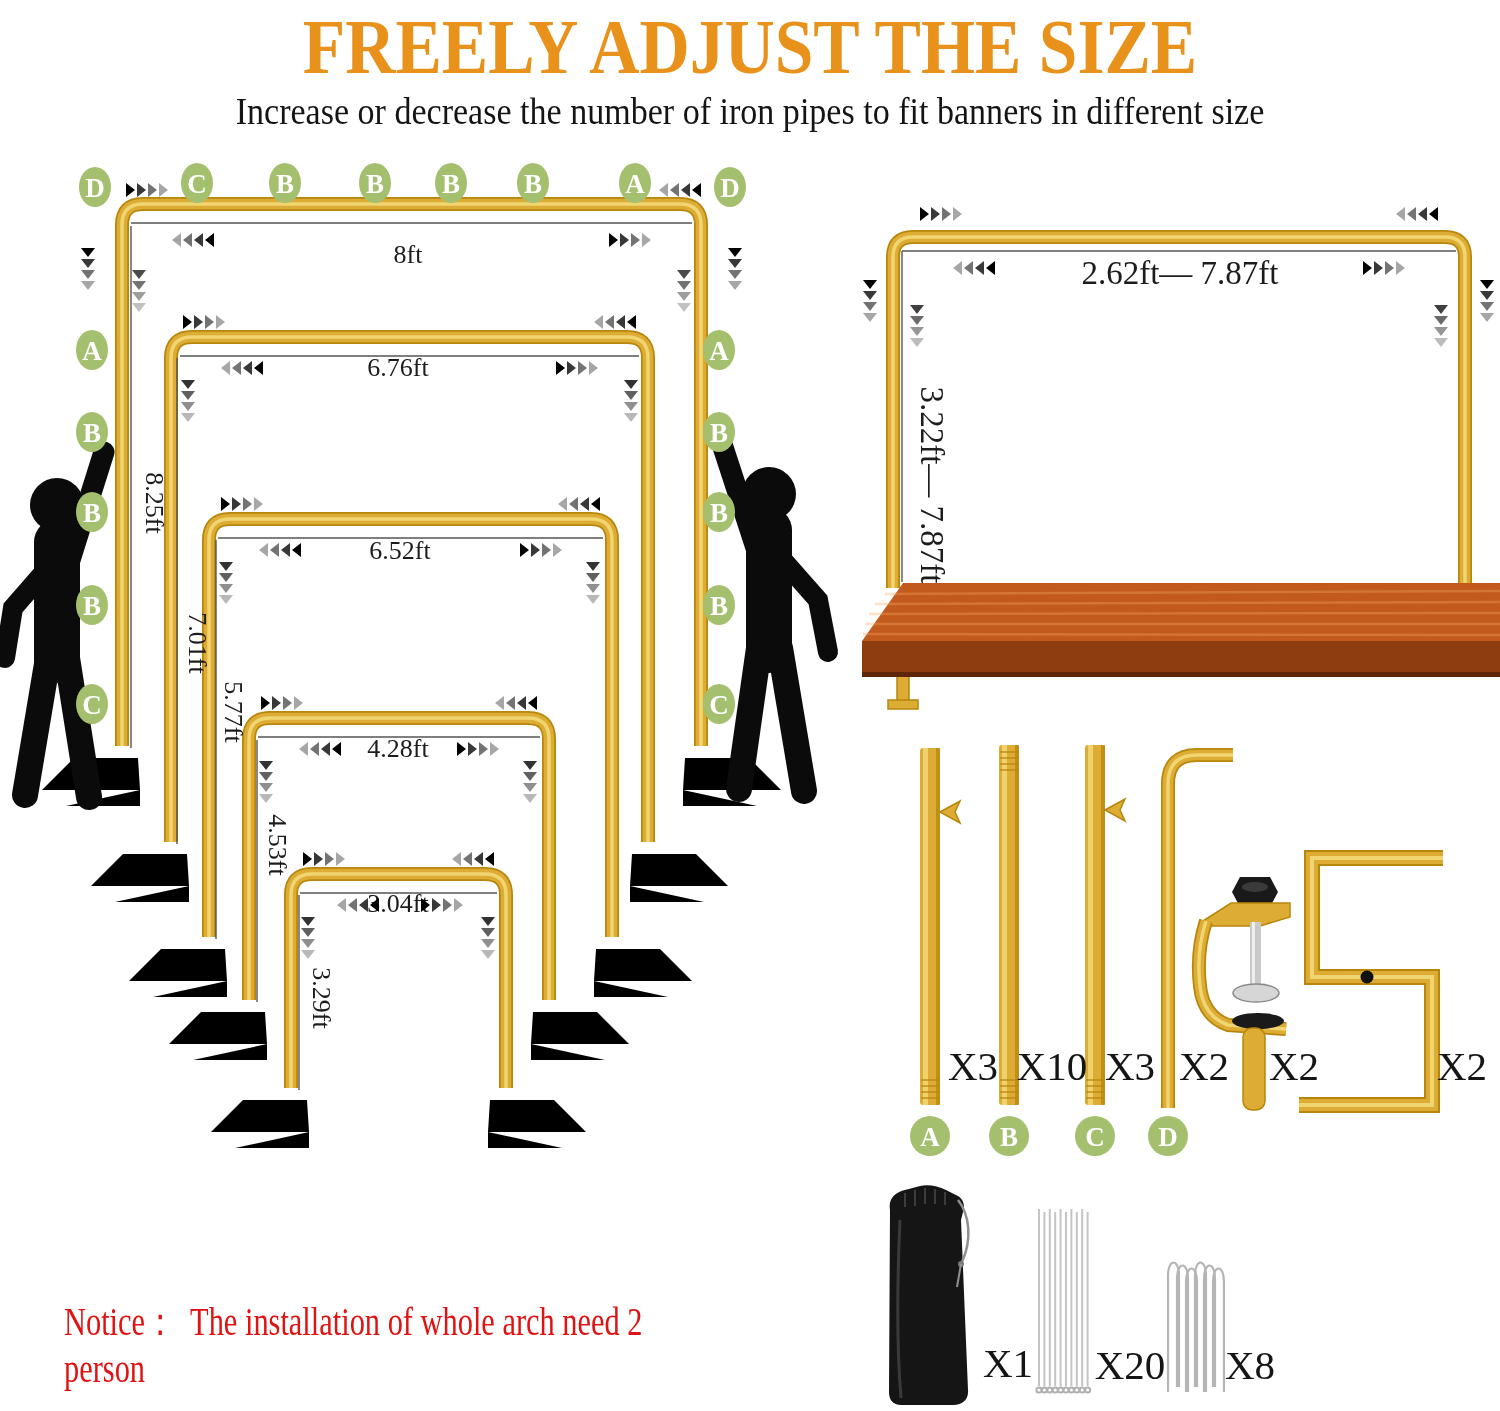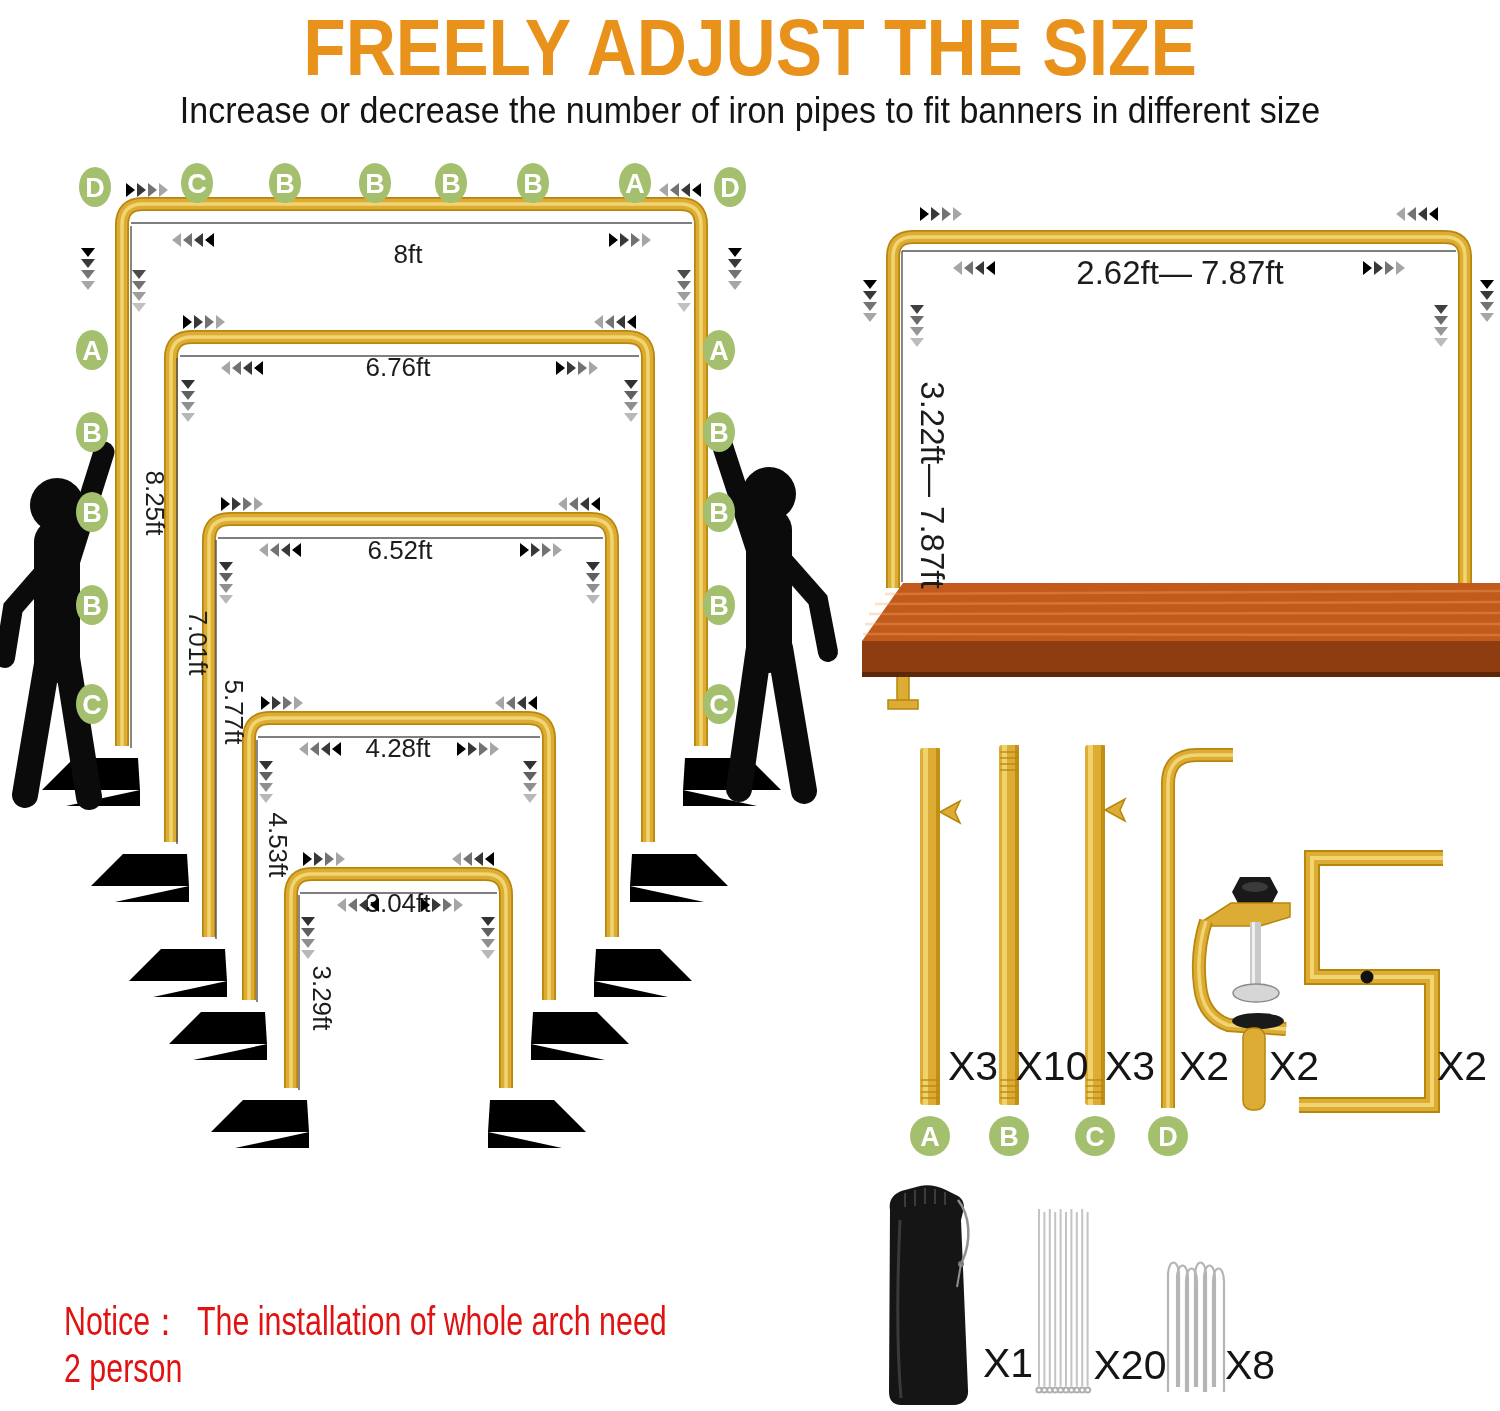--- a/index.html
+++ b/index.html
@@ -2,21 +2,21 @@
 <html style="--c-title_orange: #E8921C; --c-gold_dark: #B8860B; --c-gold_mid: #DCAC35; --c-gold_hi: #F4DC7A; --c-green: #A4C06F; --c-connector_orange: #CB7F2E; --c-notice_red: #E01212; --c-dim_line: #555555; --c-text_dark: #1C1C1C; --c-wood_top: #C25A1D; --c-wood_front: #8E3D11; --c-silhouette: #0B0B0B;"><head>
 <meta charset="utf-8">
 <style>
   :root{
     --c-title_orange:#E8921C; --c-gold_dark:#B8860B; --c-gold_mid:#DCAC35; --c-gold_hi:#F4DC7A;
     --c-green:#A4C06F; --c-connector_orange:#CB7F2E; --c-notice_red:#E01212; --c-dim_line:#555555;
     --c-text_dark:#1C1C1C; --c-wood_top:#C25A1D; --c-wood_front:#8E3D11; --c-silhouette:#0B0B0B;
   }
   html,body{margin:0;padding:0;background:#fff;}
   #canvas{position:relative;width:1500px;height:1411px;background:#fff;overflow:hidden;
-          font-family:Liberation Sans, sans-serif;}
+          font-family:Liberation Serif, serif;}
   .title{position:absolute;top:2px;left:0;width:100%;text-align:center;
          font-size:79px;font-weight:800;letter-spacing:0px;color:var(--c-title_orange);
          transform:scaleX(0.88);transform-origin:50% 50%;white-space:nowrap;}
   .subtitle{position:absolute;top:90px;left:0;width:100%;text-align:center;
          font-size:37px;font-weight:400;color:#141414;transform:scaleX(0.92);
          transform-origin:50% 50%;white-space:nowrap;}
   .notice{position:absolute;left:64px;top:1204px;width:820px;color:var(--c-notice_red);
           font-size:40px;line-height:47px;transform:scaleX(0.76);transform-origin:0 0;
           white-space:pre-wrap;}
   svg{position:absolute;left:0;top:0;}

